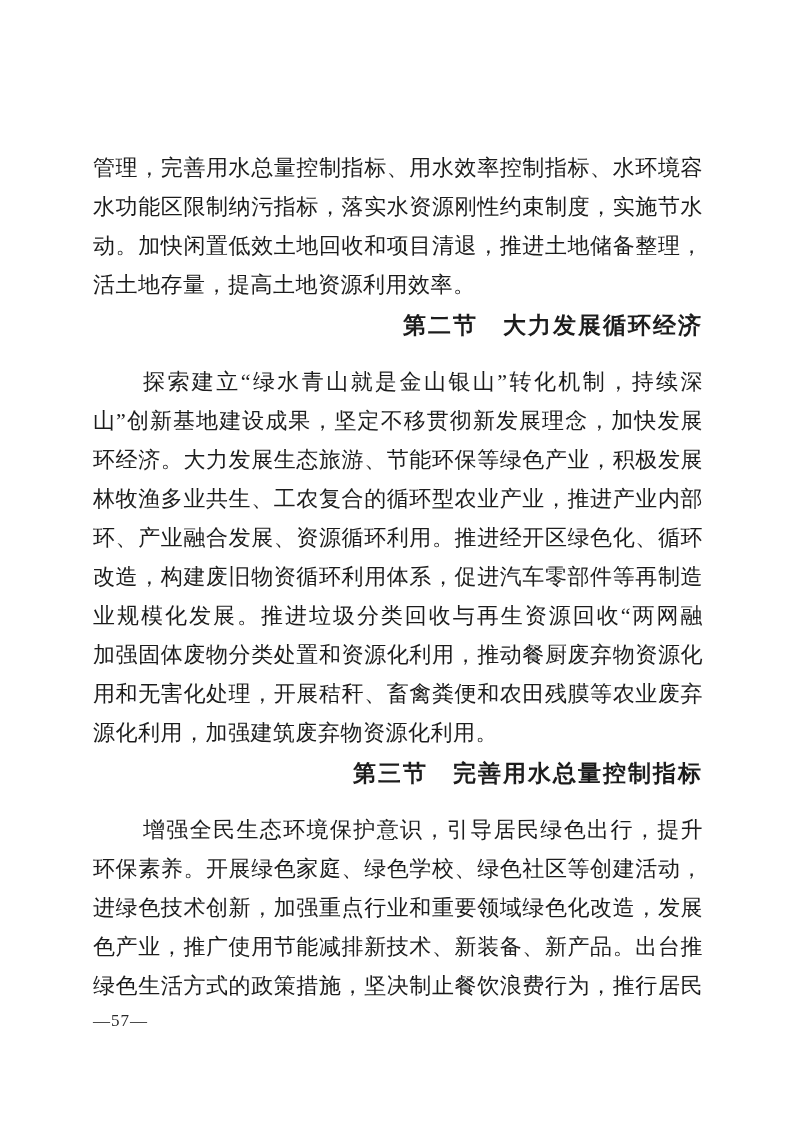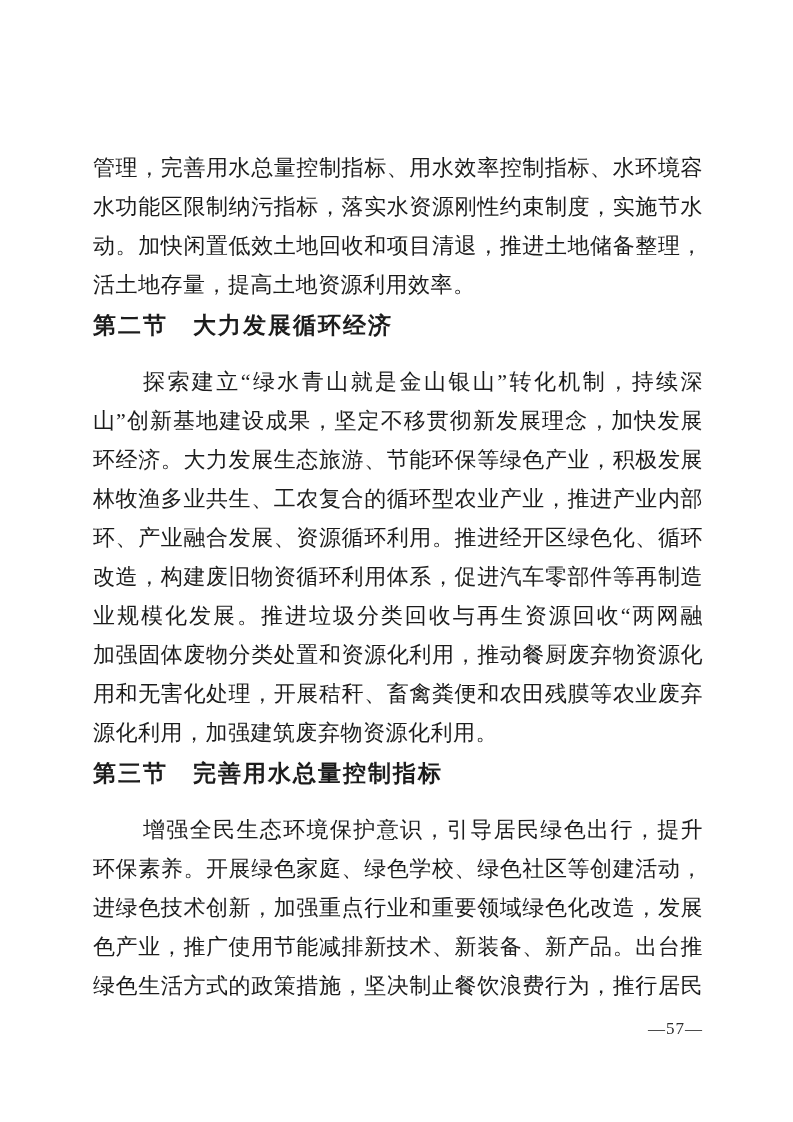--- a/index.html
+++ b/index.html
@@ -29,30 +29,30 @@
   .line.last {
     text-align: center;
     text-align-last: left;
   }
   .line.indent {
     padding-left: 50px;
   }
   .heading {
     font-size: 23px;
     font-weight: 700;
-    text-align: left;
+    text-align: right;
     line-height: 32px;
     margin: 6px 0 20px 0;
     letter-spacing: 2px;
   }
   .footer {
-    text-align: right;
+    text-align: left;
     font-size: 17px;
     line-height: 24px;
-    margin-top: 12px;
+    margin-top: 4px;
     color: #2a2a2a;
     letter-spacing: 1px;
   }
 </style>
 </head>
 <body>
 
 <div class="page">
 
   <div class="para">

